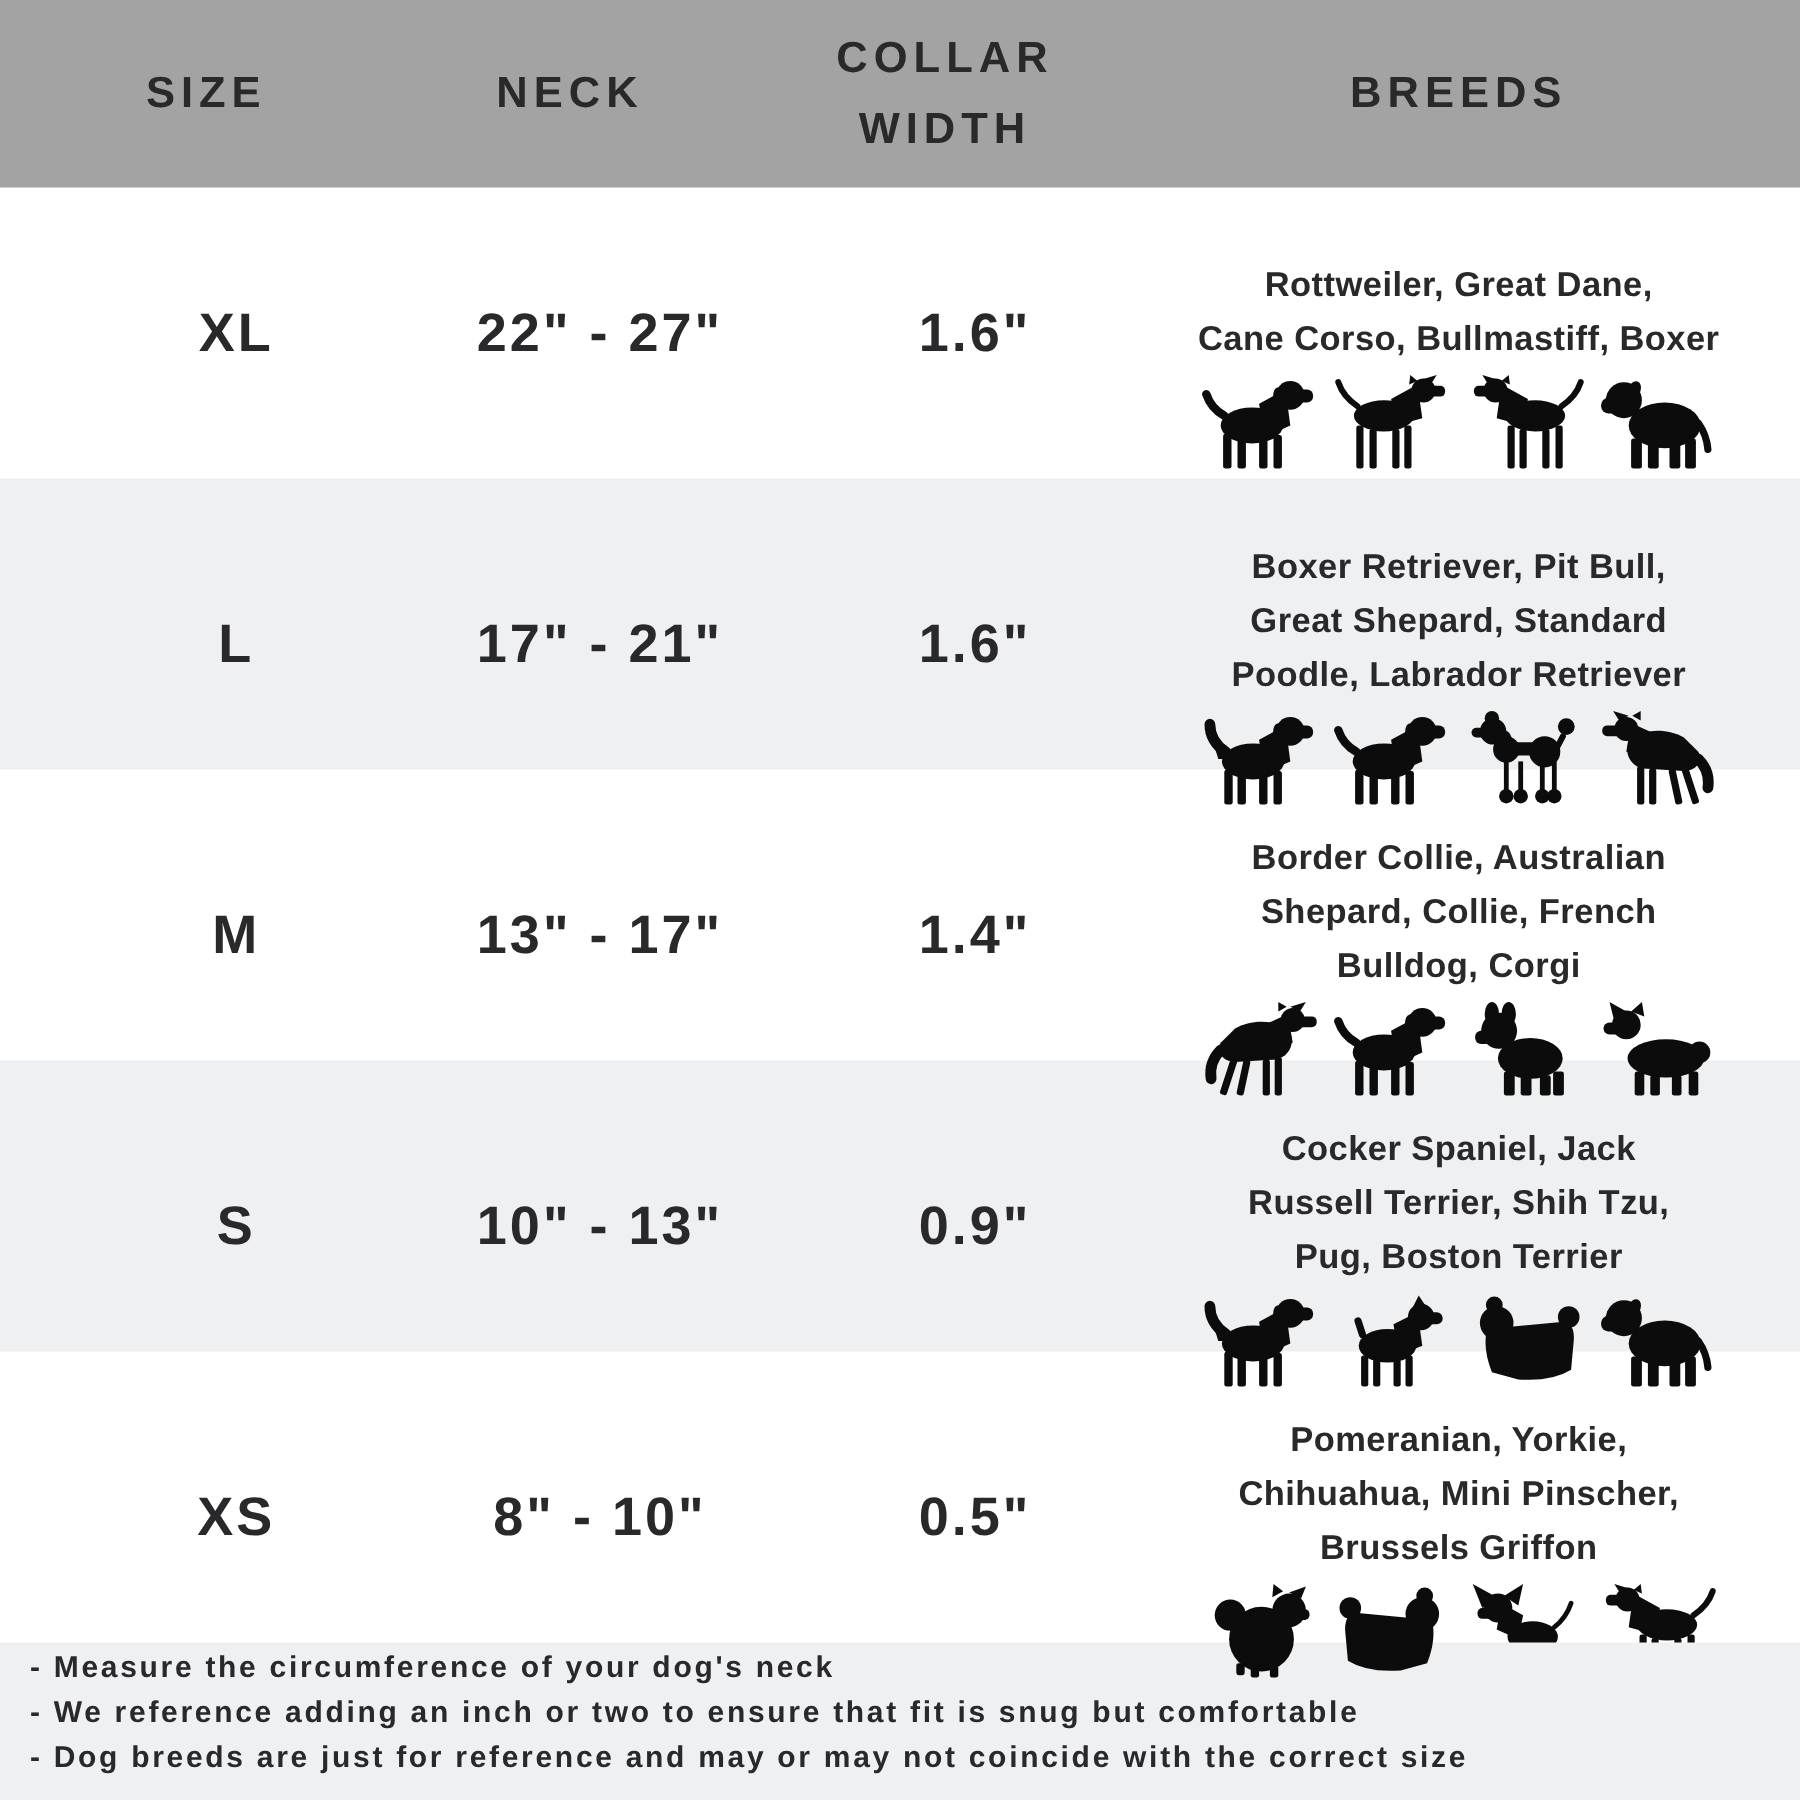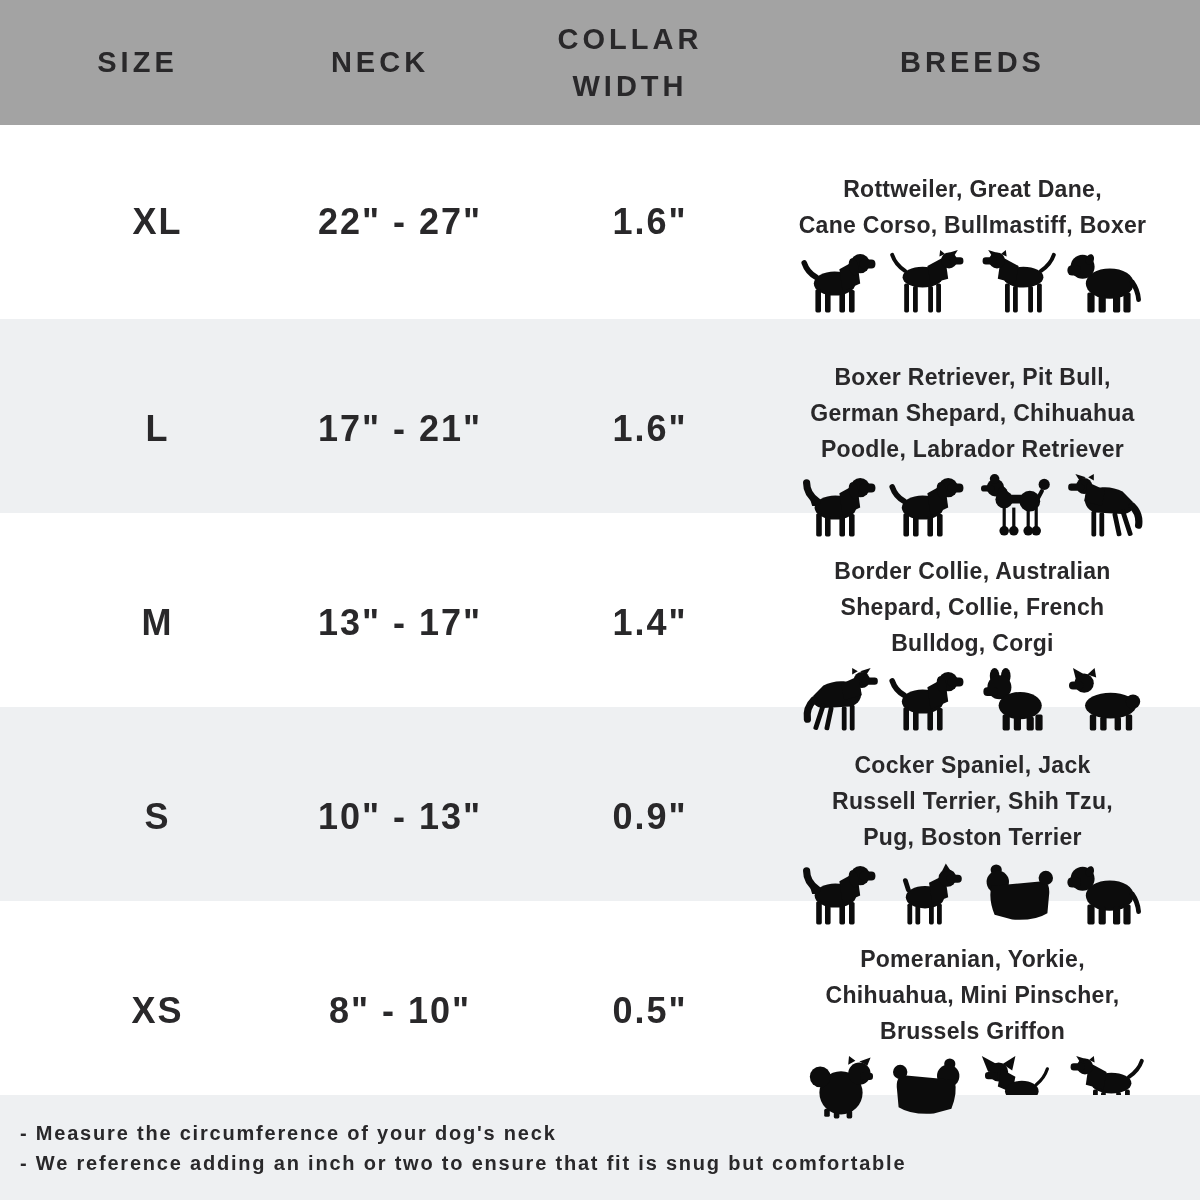--- a/index.html
+++ b/index.html
@@ -65,21 +65,21 @@
     margin-top:5px;
     height:66px;
   }
   .dog{width:80px;height:64px;fill:#0c0c0c;}
   .dog.flip{transform:scaleX(-1);}
   
   .notes{
     flex:1 1 auto;
     background:#eef0f2;
     box-sizing:border-box;
-    padding:23px 10px 0 20px;
+    padding:2px 10px 0 20px;
   }
   .notes p{
     margin:0;
     font-weight:700;
     font-size:20px;
     line-height:30px;
     letter-spacing:1.8px;
   }
   .defs-hidden{position:absolute;width:0;height:0;overflow:hidden;}
 </style>
@@ -275,21 +275,21 @@
     </div>
   </div>
 
   <div class="grid row">
     <div class="cell-size">L</div>
     <div class="cell-neck">17" - 21"</div>
     <div class="cell-width">1.6"</div>
     <div class="cell-breeds">
       <div class="breeds-text">
             <span class="bl">Boxer Retriever, Pit Bull,</span>
-            <span class="bl">German Shepard, Chihuahua</span>
+            <span class="bl">Great Shepard, Standard</span>
             <span class="bl">Poodle, Labrador Retriever</span>
           </div>
       <div class="dogs">
             <svg class="dog flip" viewBox="0 0 100 80">
               <use href="#sym-retriever"></use>
             </svg>
             <svg class="dog flip" viewBox="0 0 100 80">
               <use href="#sym-floppy"></use>
             </svg>
             <svg class="dog" viewBox="0 0 100 80">
@@ -380,15 +380,16 @@
               <use href="#sym-pointy"></use>
             </svg>
           </div>
     </div>
   </div>
 </div>
 
   <div class="notes">
     <p>- Measure the circumference of your dog's neck</p>
     <p>- We reference adding an inch or two to ensure that fit is snug but comfortable</p>
+    <p>- Dog breeds are just for reference and may or may not coincide with the correct size</p>
   </div>
 
 </div>
 
 </body></html>

